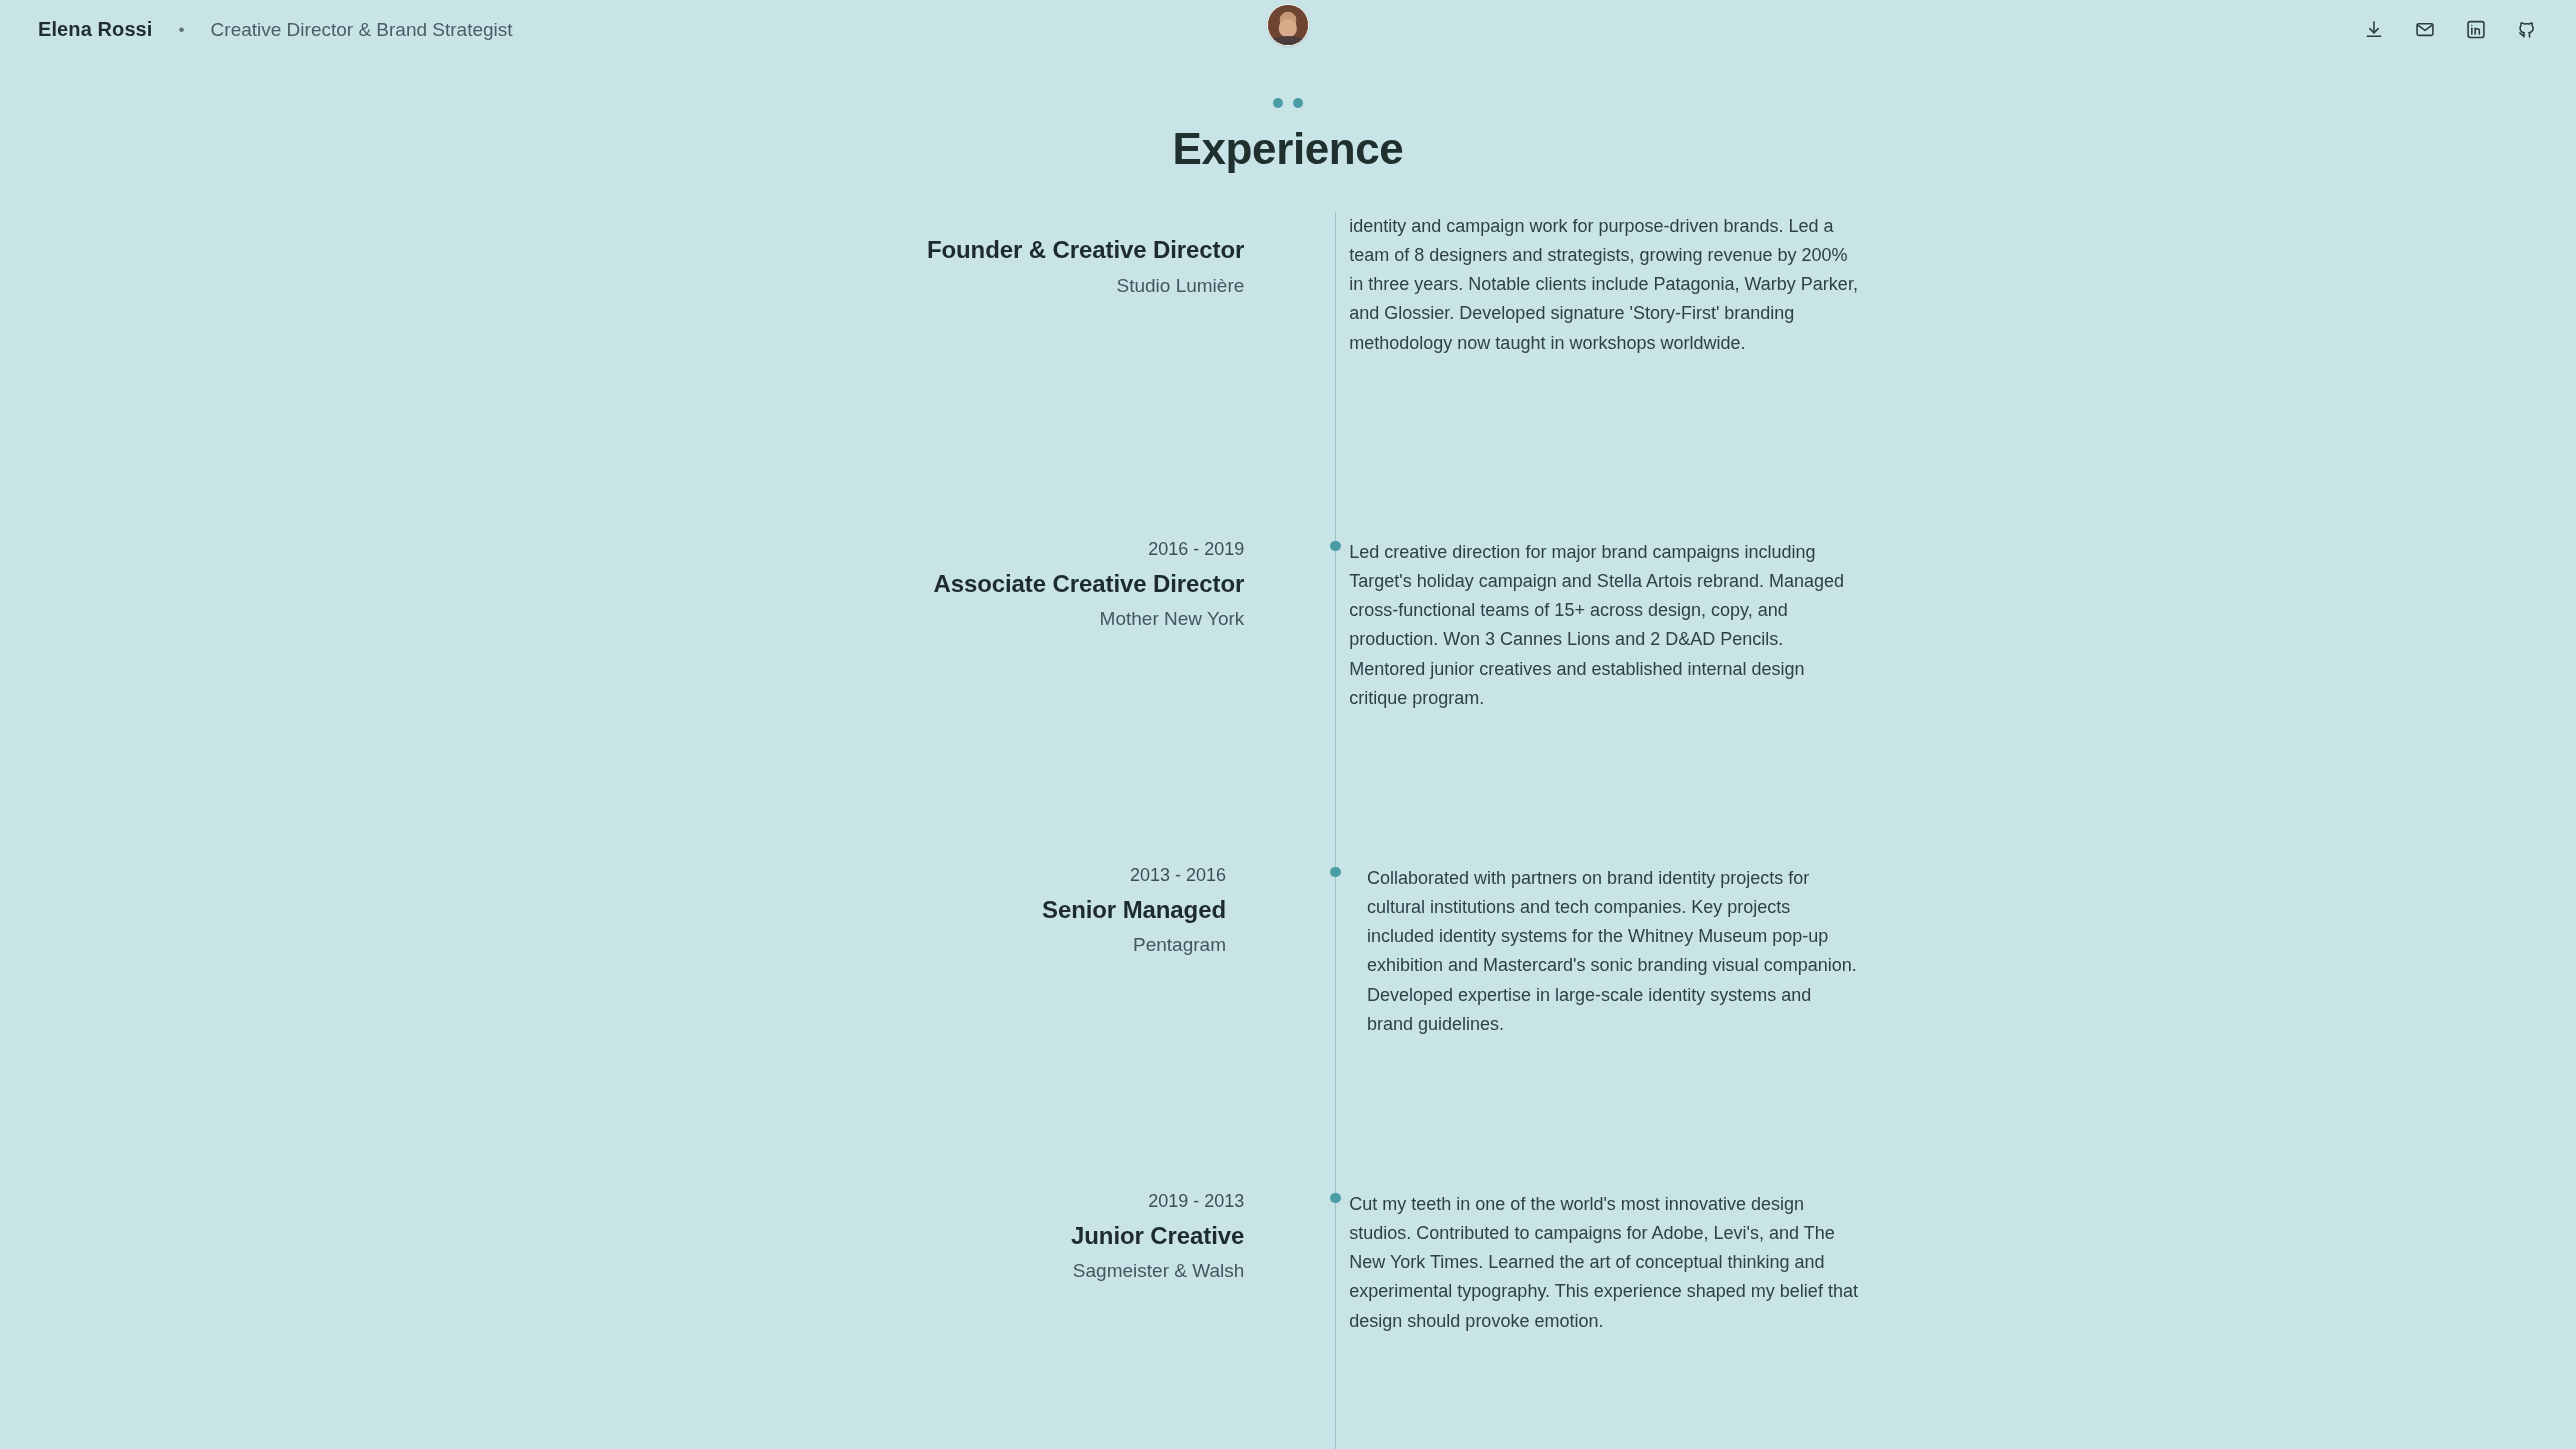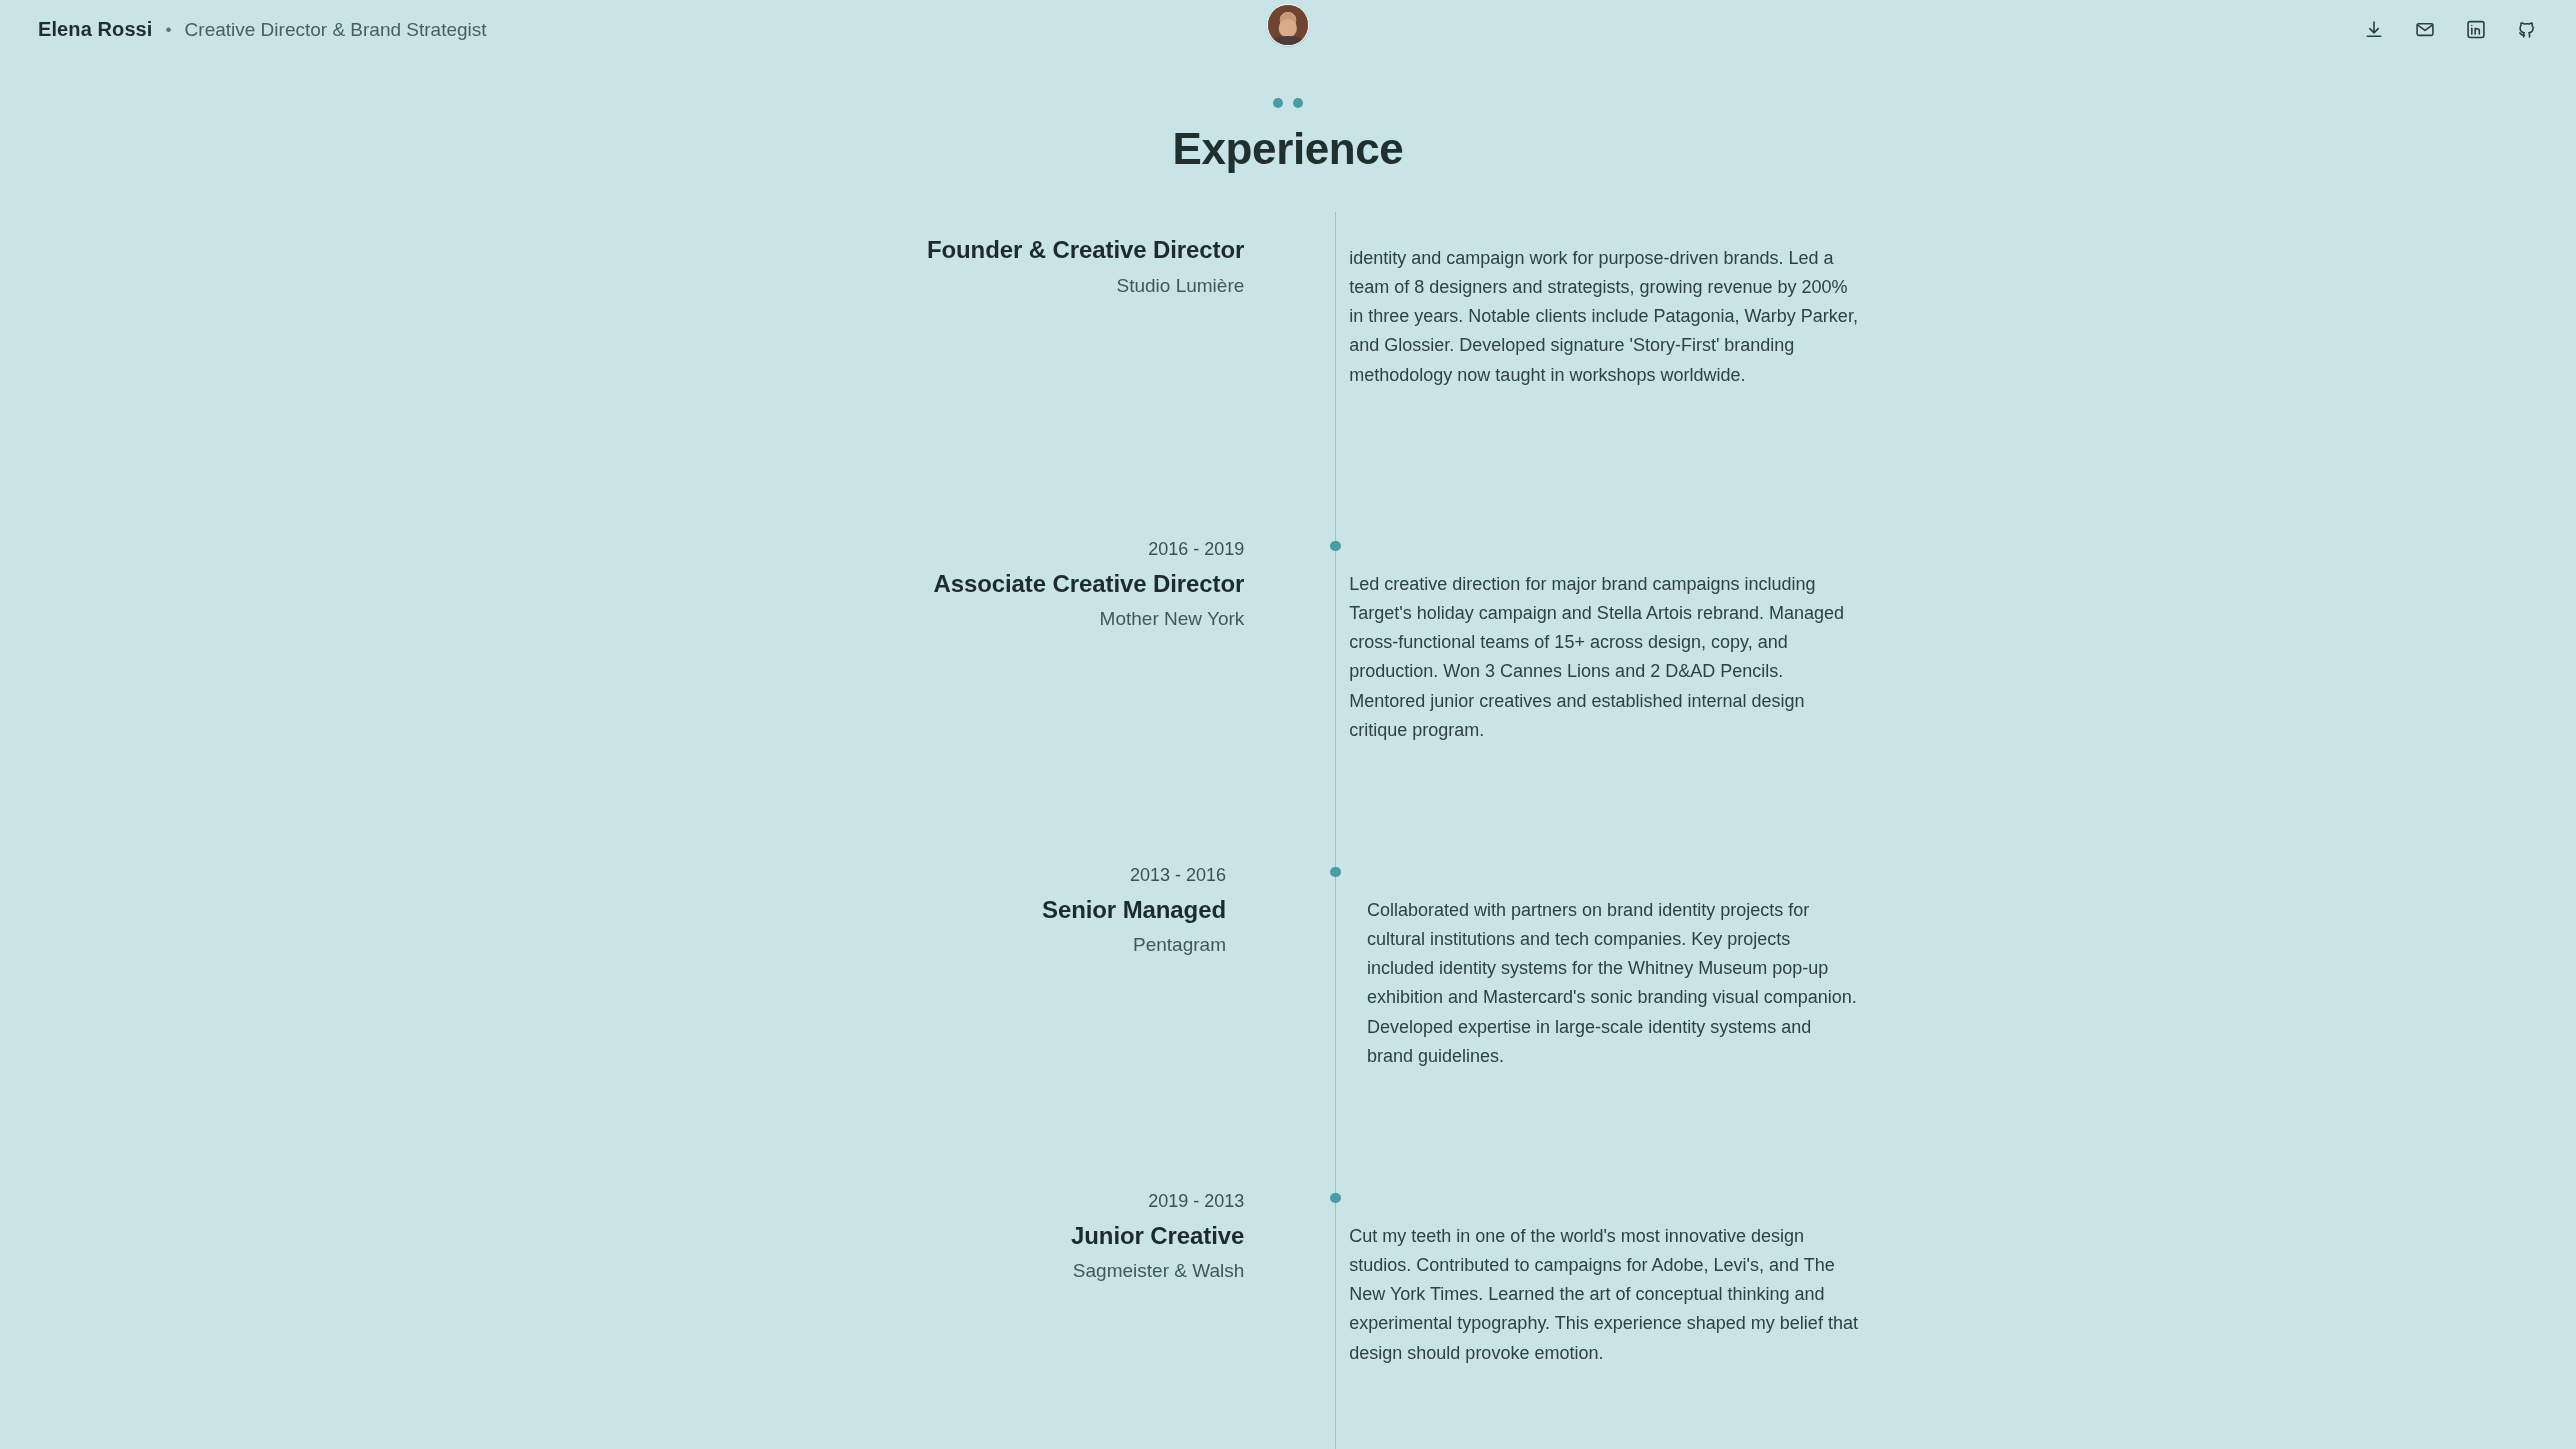--- a/index.html
+++ b/index.html
@@ -19,21 +19,21 @@
     position: relative;
     height: 59px;
     width: 100%;
     display: flex;
     align-items: center;
     padding: 0 38px;
   }
   .topbar-left {
     display: flex;
     align-items: baseline;
-    gap: 13px;
+    gap: 26px;
     white-space: nowrap;
   }
   .tb-name {
     font-size: 20px;
     font-weight: 700;
     color: #1f2d33;
     letter-spacing: 0.1px;
   }
   .tb-dot {
     font-size: 17.4px;
@@ -157,21 +157,20 @@
     left: 612px;
     width: 10.7px;
     height: 10.7px;
     border-radius: 50%;
     background: #4b9ca5;
   }
   .entry .right {
     margin-left: 81px;
     width: 550px;
     padding-top: 0;
-    margin-top: 32px;
   }
   .years {
     font-size: 18px;
     color: #3d4f56;
     margin-bottom: 9.4px;
   }
   .job-title {
     font-size: 24px;
     font-weight: 700;
     color: #1d2b31;

